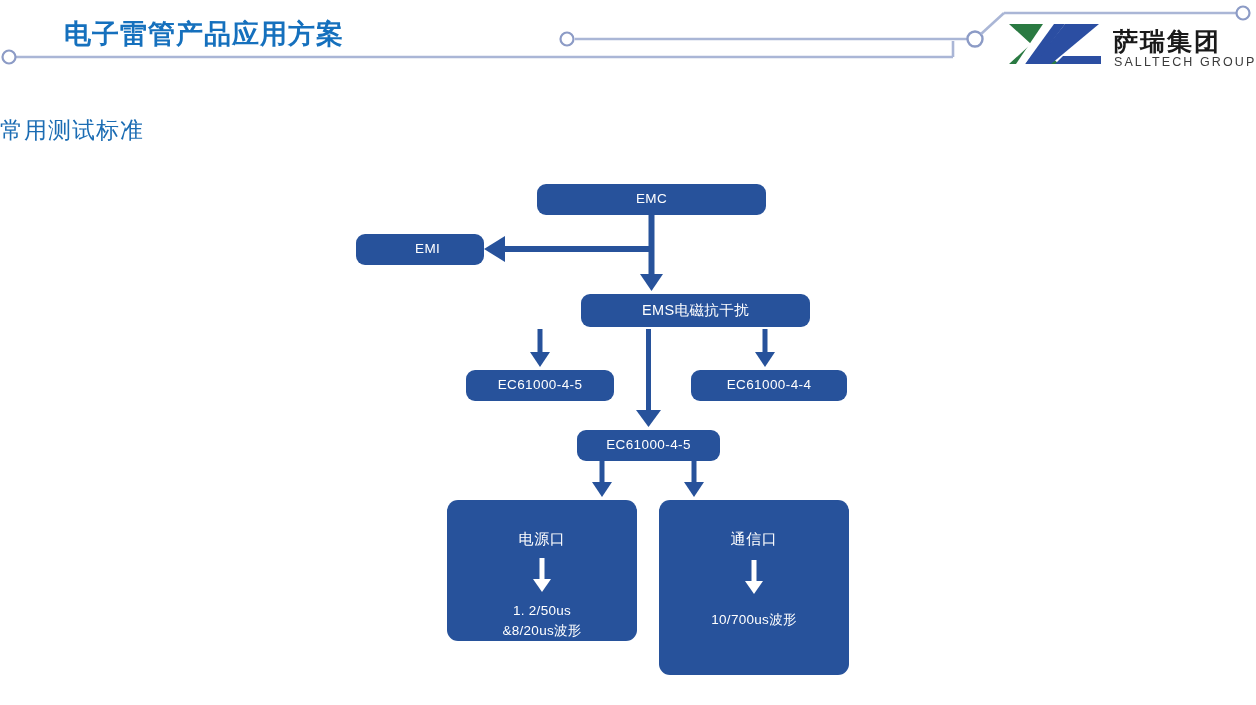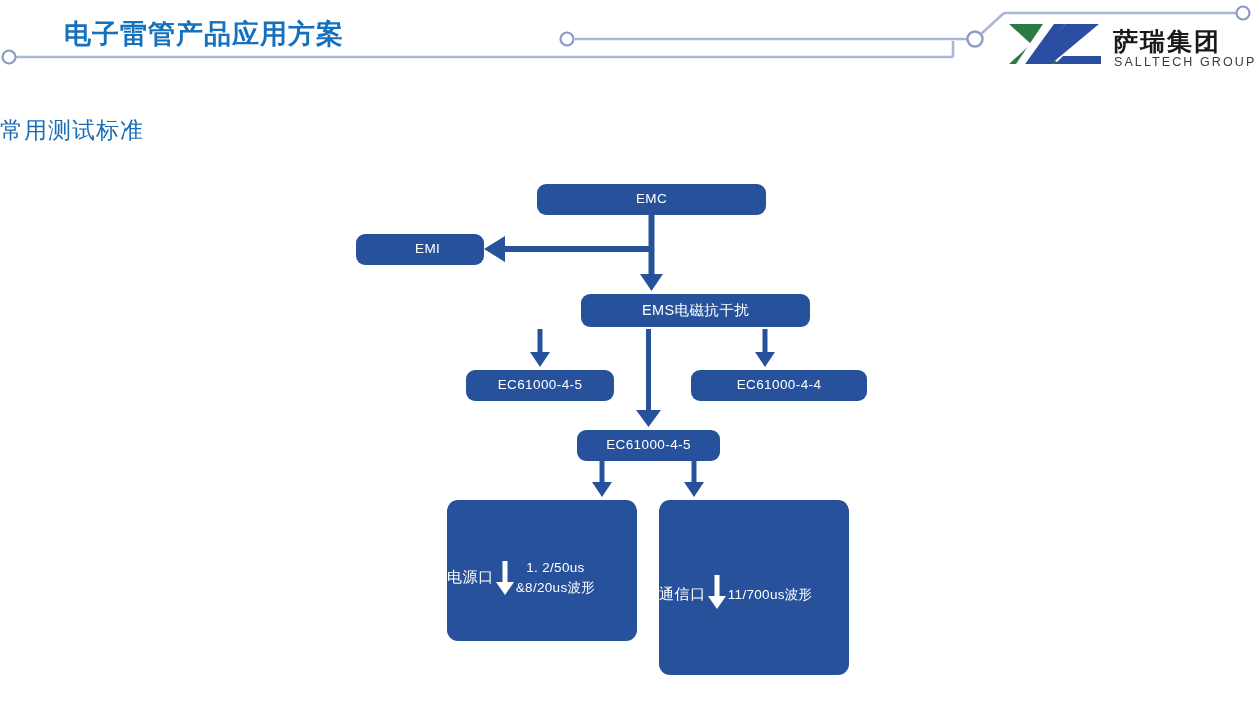--- a/index.html
+++ b/index.html
@@ -107,33 +107,33 @@
     text-align: center;
     line-height: 1.35;
   }
   .node.cn { font-size: 14.5px; }
 
   #node-emc  { left: 537px; top: 184px; width: 229px; height: 31px; }
   #node-emi  { left: 356px; top: 234px; width: 128px; height: 31px;
                justify-content: flex-start; padding-left: 59px; }
   #node-ems  { left: 537px; top: 294px; width: 229px; height: 33px; margin-left: 44px; }
   #node-4-2  { left: 466px; top: 370px; width: 148px; height: 31px; }
-  #node-4-4  { left: 691px; top: 370px; width: 176px; height: 31px; }
+  #node-4-4  { left: 691px; top: 370px; width: 156px; height: 31px; }
   #node-4-5  { left: 577px; top: 430px; width: 143px; height: 31px; text-align: center; }
 
   .bignode {
     position: absolute;
     background: #27529b;
     border-radius: 11px;
     color: #ffffff;
     box-sizing: border-box;
     display: flex;
-    flex-direction: row;
+    flex-direction: column;
     align-items: center;
-    padding-top: 14px;
+    padding-top: 30px;
   }
   #node-power { left: 447px; top: 500px; width: 190px; height: 141px; }
   #node-comm  { left: 659px; top: 500px; width: 190px; height: 175px; }
 
   .bignode .head {
     font-size: 15px;
     letter-spacing: 0.6px;
   }
   .bignode .inner-arrow {
     margin: 9px 0 9px 0;
@@ -245,15 +245,15 @@
 
 <div class="bignode" id="node-comm">
   <div class="head">通信口</div>
   <span class="inner-arrow">
     <svg viewBox="0 0 22 34" width="22" height="34" aria-hidden="true">
       <rect x="8.5" y="0" width="5" height="24" fill="#ffffff"></rect>
       <polygon points="2,21 20,21 11,34" fill="#ffffff"></polygon>
     </svg>
   </span>
   <div class="foot">
-    <div>11/700us波形</div>
+    <div>10/700us波形</div>
   </div>
 </div>
 
 </body></html>

